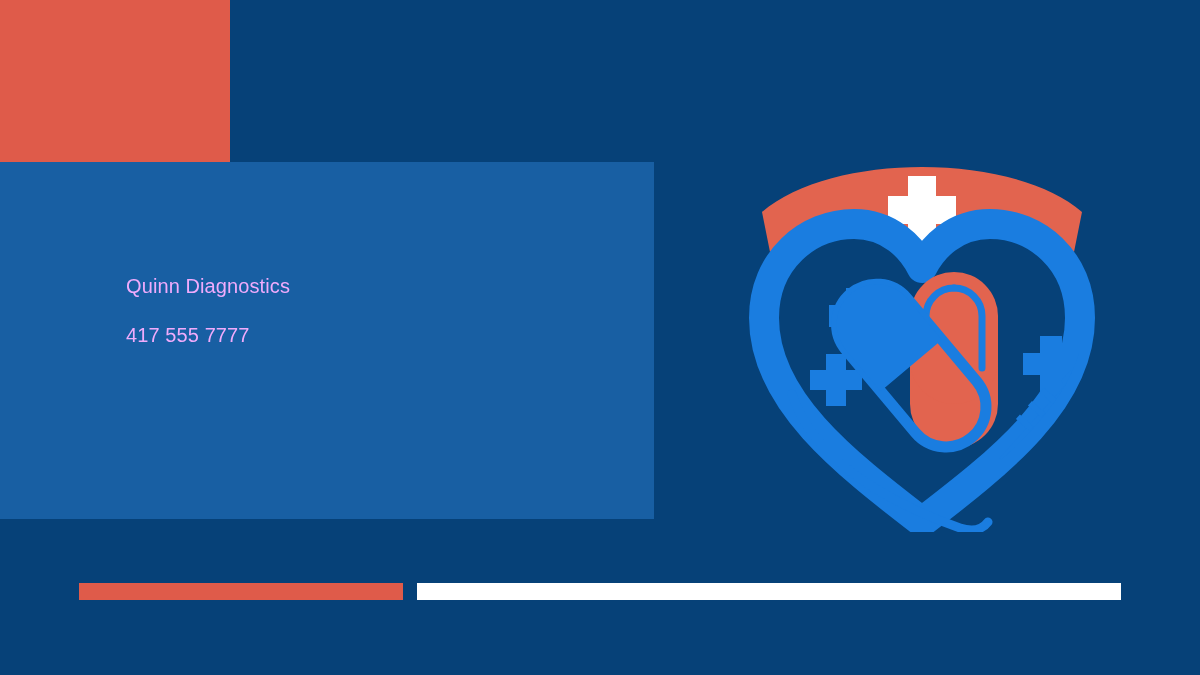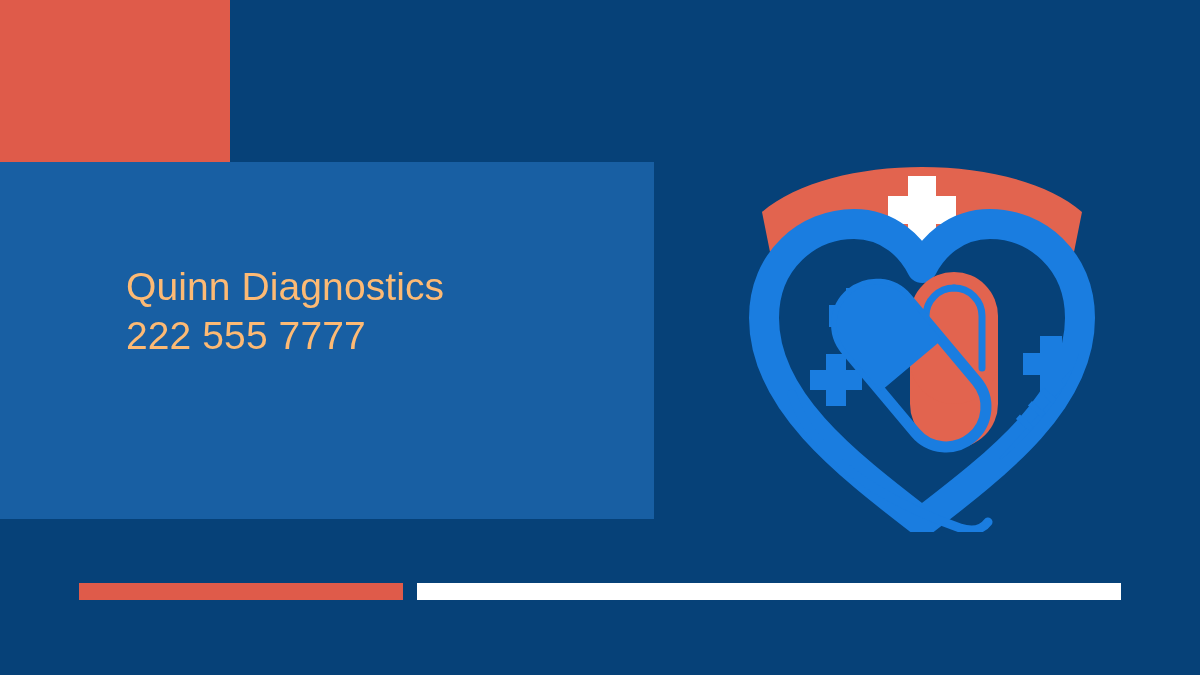--- a/index.html
+++ b/index.html
@@ -36,22 +36,22 @@
   }
 
   
   .contact {
     position: absolute;
     left: 126px;
     top: 262px;
     width: 520px;
   }
   .contact .line {
-    color: #fdba74;
-    font-size: 39px;
+    color: #f0abfc;
+    font-size: 20px;
     line-height: 49px;
     letter-spacing: 0.1px;
     font-weight: 400;
     white-space: nowrap;
   }
 
   
   .rule {
     position: absolute;
     height: 17px;
@@ -81,21 +81,21 @@
 </head>
 <body>
 
 <div class="canvas">
 
   <div class="block-red-top"></div>
   <div class="panel-blue"></div>
 
   <div class="contact">
     <div class="line">Quinn Diagnostics</div>
-    <div class="line">222 555 7777</div>
+    <div class="line">417 555 7777</div>
   </div>
 
   <div class="rule rule-red"></div>
   <div class="rule rule-white"></div>
 
   <div class="logo">
     <svg viewBox="0 0 400 400" xmlns="http://www.w3.org/2000/svg">
       <defs>
         <clipPath id="heartClip">
           <path d="M200 392

